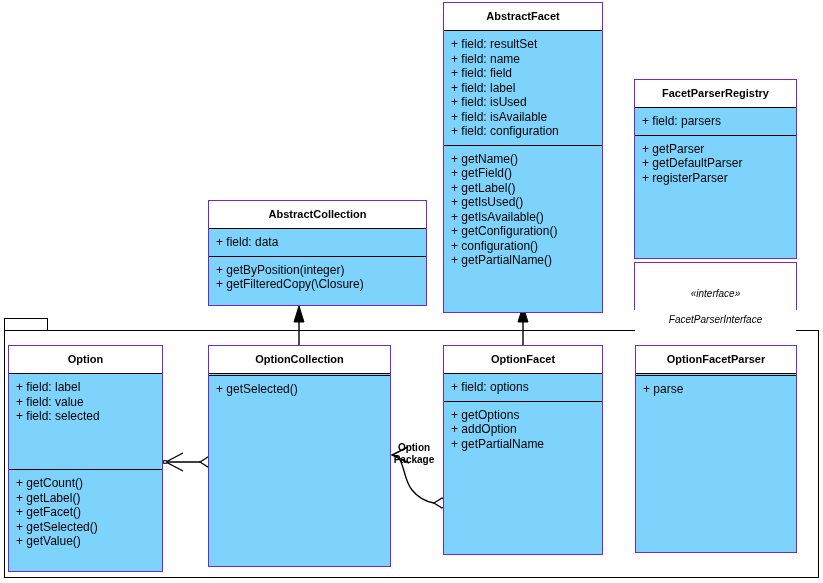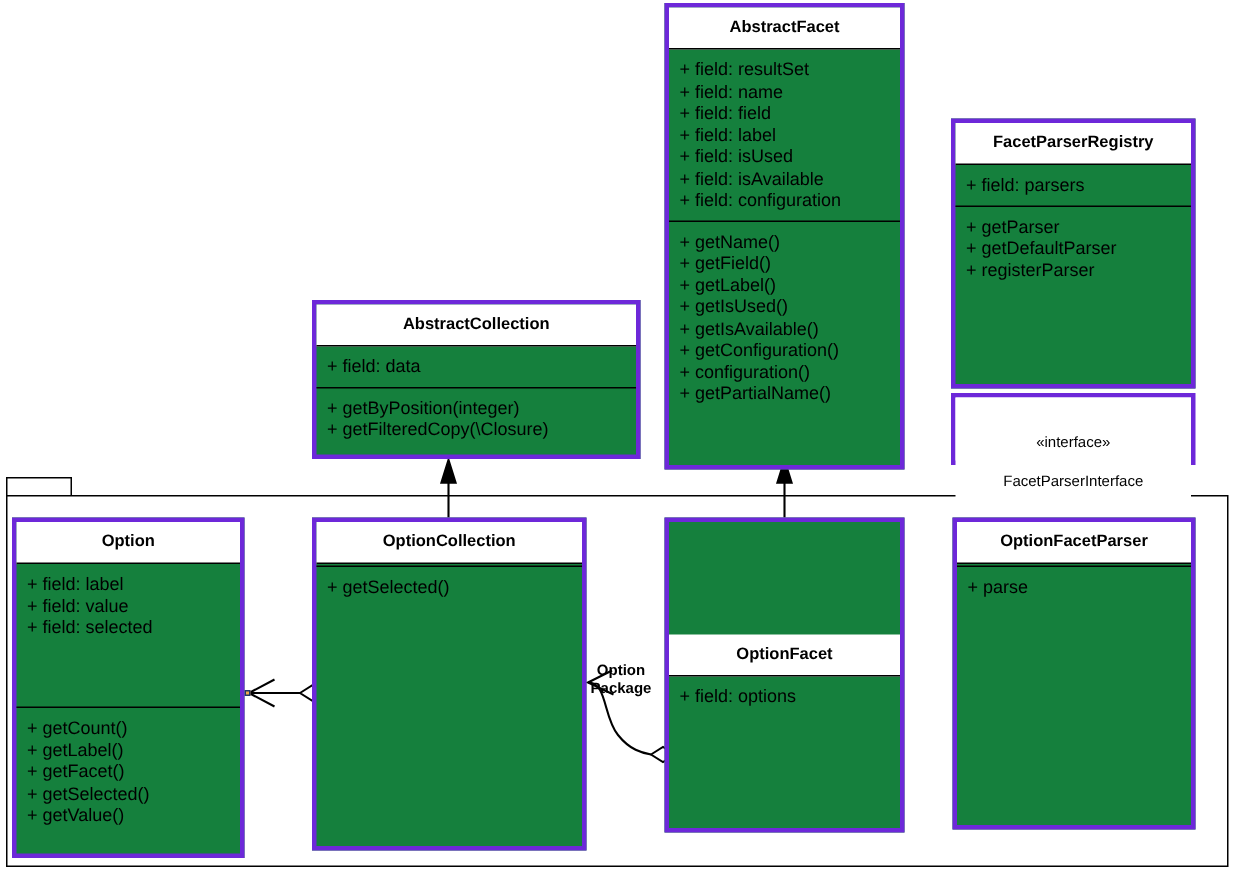--- a/index.html
+++ b/index.html
@@ -16,22 +16,22 @@
     width: 823px;
     height: 583px;
     background: #ffffff;
     overflow: hidden;
   }
 
   
   .uml-class {
     position: absolute;
     box-sizing: border-box;
-    border: 3px solid #6d28d9;
-    background: #15803d;
+    border: 1px solid #6d28d9;
+    background: #7dd3fc;
     display: flex;
     flex-direction: column;
   }
   .uml-title {
     box-sizing: border-box;
     text-align: center;
     font-size: 11px;
     font-weight: bold;
     color: #000000;
     padding: 7px 4px 7px 4px;
@@ -222,21 +222,21 @@
     <div class="uml-title">AbstractCollection</div>
     <div class="uml-compartment">
       <div class="member">+ field: data</div>
     </div>
     <div class="uml-compartment grow">
       <div class="member">+ getByPosition(integer)</div>
       <div class="member">+ getFilteredCopy(\Closure)</div>
     </div>
   </div>
 
-  <div class="uml-class" style="left:634px; top:262px; width:163px; height:48px;">
+  <div class="uml-class" style="left:634px; top:262px; width:163px; height:48px;font-style:italic;">
     <div class="uml-title iface">
       <span class="stereo">«interface»</span>
       <span class="iname">FacetParserInterface</span>
     </div>
   </div>
 
   <div class="uml-class" style="left:8px; top:345px; width:155px; height:227px;">
     <div class="uml-title">Option</div>
     <div class="uml-compartment" style="height:96px;">
       <div class="member">+ field: label</div>
@@ -258,20 +258,25 @@
     <div class="uml-compartment grow">
       <div class="member">+ getSelected()</div>
     </div>
   </div>
 
   <div class="uml-class" style="left:443px; top:345px; width:160px; height:210px;justify-content:center;">
     <div class="uml-title">OptionFacet</div>
     <div class="uml-compartment">
       <div class="member">+ field: options</div>
     </div>
+    <div class="uml-compartment grow">
+      <div class="member">+ getOptions</div>
+      <div class="member">+ addOption</div>
+      <div class="member">+ getPartialName</div>
+    </div>
   </div>
 
   <div class="uml-class" style="left:635px; top:345px; width:162px; height:208px;justify-content:space-between;">
     <div class="uml-title">OptionFacetParser</div>
     <div class="uml-compartment empty-thin"></div>
     <div class="uml-compartment grow">
       <div class="member">+ parse</div>
     </div>
   </div>
 

